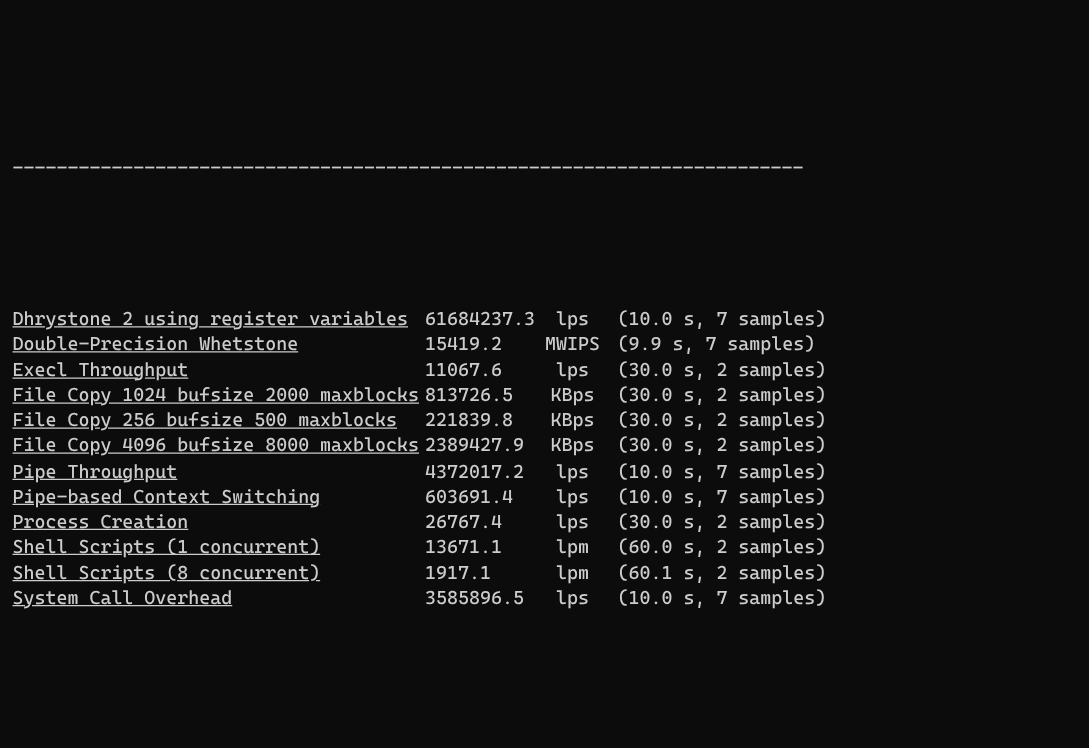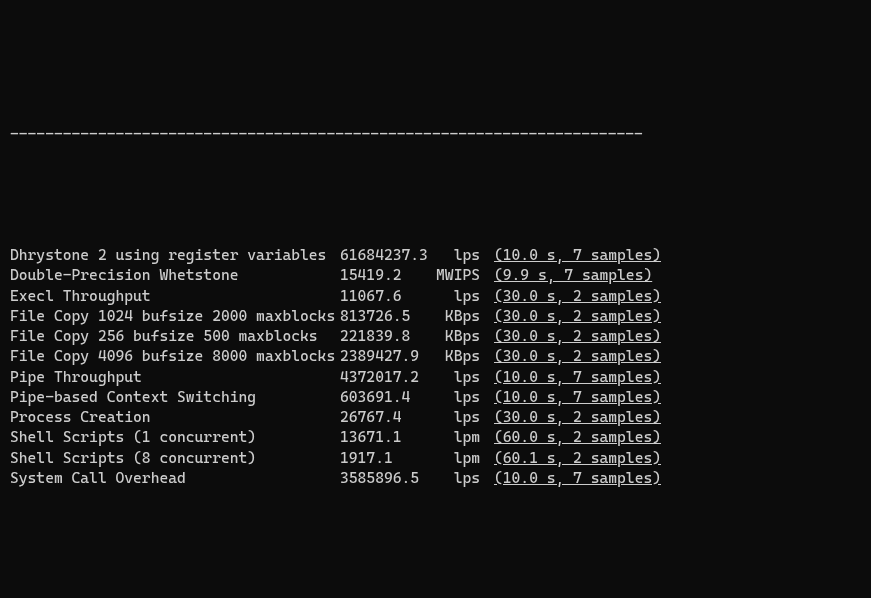--- a/index.html
+++ b/index.html
@@ -13,24 +13,24 @@
       width: 871px;
       height: 598px;
       overflow: hidden;
       white-space: pre;
     }
     .terminal {
       padding: 2px 10px 10px 10px;
     }
     .line { display: block; }
     .row { display: block; }
-    .name { display: inline-block; width: 330px; }
+    .name { display: inline-block; width: 330px; text-decoration: underline; }
     .val  { display: inline-block; width: 90px; }
-    .unit { display: inline-block; width: 50px; text-align: right; padding-left: 6px; }
-    .samp { display: inline-block; padding-left: 14px; text-decoration: underline; }
+    .unit { display: inline-block; width: 50px; text-align: center; padding-left: 6px; }
+    .samp { display: inline-block; padding-left: 14px; }
     .blank { display: block; height: 1.35em; }
   </style>
 </head>
 <body>
 
 
 
 <div class="terminal">
   <span class="line">------------------------------------------------------------------------</span>
   <span class="blank"></span>

